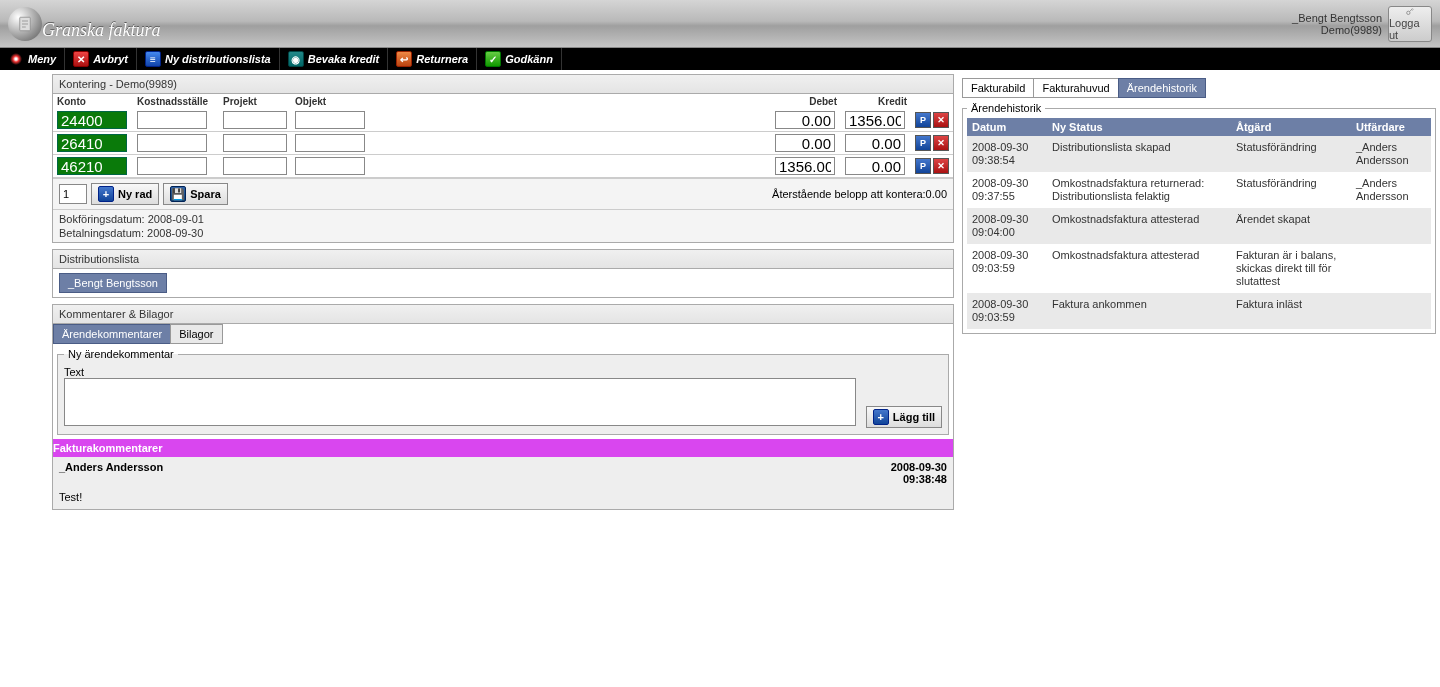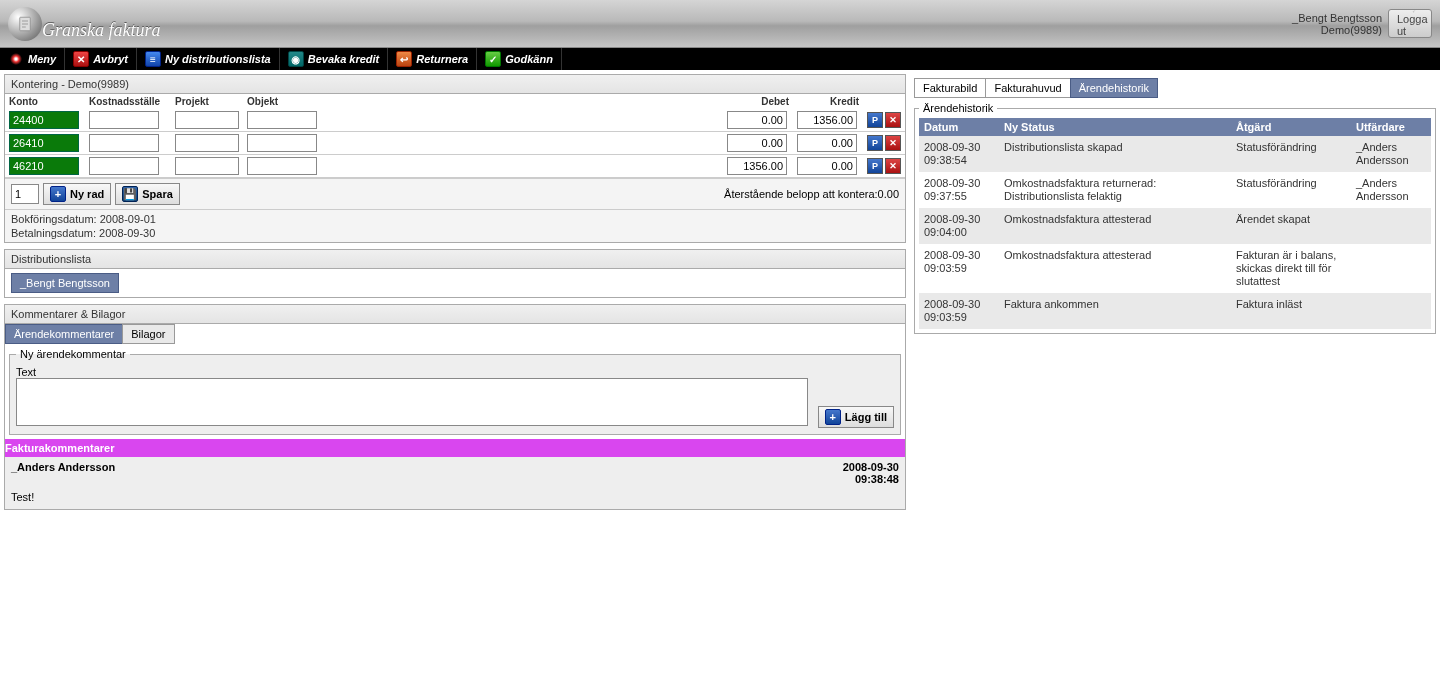--- a/index.html
+++ b/index.html
@@ -5,51 +5,51 @@
 * { box-sizing: border-box; margin: 0; padding: 0; font-family: Verdana, Arial, sans-serif; font-size: 11px; }
 body { background: #fff; }
 
 .titlebar { background: linear-gradient(to bottom, #d5d5d5, #b9b9b9 45%, #9f9f9f 55%, #c5c5c5); height: 48px; display: flex; align-items: center; justify-content: space-between; padding: 0 8px; border-bottom: 1px solid #888; }
 .titlebar-left { display: flex; align-items: flex-end; }
 .title-icon { width: 34px; height: 34px; border-radius: 50%; background: radial-gradient(circle at 30% 30%, #fff, #bbb 40%, #555); display: flex; align-items: center; justify-content: center; }
 .title-icon svg { width: 18px; height: 18px; }
 .titlebar h1 { font-size: 18px; font-weight: normal; color: #fff; text-shadow: 0 -1px 0 #555; font-style: italic; font-family: Georgia, serif; }
 .titlebar-right { display: flex; align-items: center; gap: 6px; }
 .user-info { text-align: right; color: #333; font-size: 10px; line-height: 12px; }
-.logout-btn { width: 44px; height: 29px; background: linear-gradient(#eee,#ccc); border: 1px solid #888; border-radius: 3px; display: flex; flex-direction: column; align-items: center; justify-content: flex-start; cursor: pointer; font-size: 9px; color: #444; padding-left: 8px; }
+.logout-btn { width: 44px; height: 36px; background: linear-gradient(#eee,#ccc); border: 1px solid #888; border-radius: 3px; display: flex; flex-direction: column; align-items: center; justify-content: flex-start; cursor: pointer; font-size: 9px; color: #444; }
 .logout-btn svg { width: 16px; height: 16px; }
 
 .toolbar { background: #000; height: 22px; display: flex; align-items: stretch; }
 .toolbar-btn { display: flex; align-items: center; gap: 4px; padding: 0 8px; color: #fff; font-style: italic; font-weight: bold; font-size: 13px; cursor: pointer; border-right: 1px solid #333; font-family: Georgia, serif; }
 .toolbar-btn .ico { width: 16px; height: 16px; border-radius: 2px; display: flex; align-items: center; justify-content: center; font-size: 10px; font-style: normal; }
 .ico-red { background: linear-gradient(#e44,#a11); border:1px solid #800; }
 .ico-blue { background: linear-gradient(#48e,#14a); border:1px solid #028; }
 .ico-teal { background: linear-gradient(#288,#066); border:1px solid #044; }
 .ico-orange { background: linear-gradient(#e84,#b41); border:1px solid #920; }
 .ico-green { background: linear-gradient(#6c4,#190); border:1px solid #070; }
 .ico-swirl { background: radial-gradient(circle at 50% 50%, #fff 10%, #e33 30%, #000 60%); border:1px solid #000; border-radius:50%; }
 
-.content { display: flex; height: calc(100vh - 70px); overflow: auto; }
+.content { display: flex; height: calc(100vh - 70px); overflow: auto; margin-left: 48px; }
 .left-col { flex: 0 0 910px; padding: 4px; }
 .right-col { flex: 1; padding: 4px; }
 
 .panel { border: 1px solid #aaa; margin-bottom: 6px; }
 .panel-header { background: linear-gradient(#f0f0f0,#e4e4e4); border-bottom: 1px solid #aaa; padding: 3px 6px; font-size: 11px; color: #333; }
 .panel-body { padding: 4px 6px; background: #fff; }
 
 .kontering-mallar { text-align: center; padding: 6px 0; }
 .kontering-mallar label { margin-right: 4px; font-size: 11px; }
 .kontering-mallar select { width: 120px; border: 1px solid #888; background: #eee; font-size: 11px; }
 
 table.grid { width: 100%; border-collapse: collapse; }
 table.grid th { text-align: left; font-size: 10px; font-weight: bold; padding: 2px 4px; color: #333; }
 table.grid th.r { text-align: right; }
 table.grid td { padding: 2px 4px; }
 .row-sep { border-bottom: 1px solid #ccc; }
-.cell-input { border: 1px solid #888; background: #fff; height: 18px; padding: 1px 3px; font-size: 11px; }
+.cell-input { border: 1px solid #888; background: #fff; height: 18px; padding: 1px 3px; font-size: 15px; }
 .cell-input.green { background: #0a7a0a; color: #fff; border: 1px solid #064; }
 .cell-input.r { text-align: right; }
 .w70{width:70px}.w64{width:64px}.w60{width:60px}
 .row-actions { display: flex; gap: 2px; justify-content: flex-end; }
 .mini-btn { width: 16px; height: 16px; display: flex; align-items: center; justify-content: center; color: #fff; font-size: 9px; font-weight: bold; border: 1px solid #555; cursor: pointer; }
 .mini-p { background: linear-gradient(#47c,#149); }
 .mini-x { background: linear-gradient(#d44,#a11); }
 
 .row-toolbar { display: flex; align-items: center; justify-content: space-between; padding: 4px 6px; background: #f4f4f4; border-top: 1px solid #ccc; }
 .row-toolbar-left { display: flex; align-items: center; gap: 4px; }

